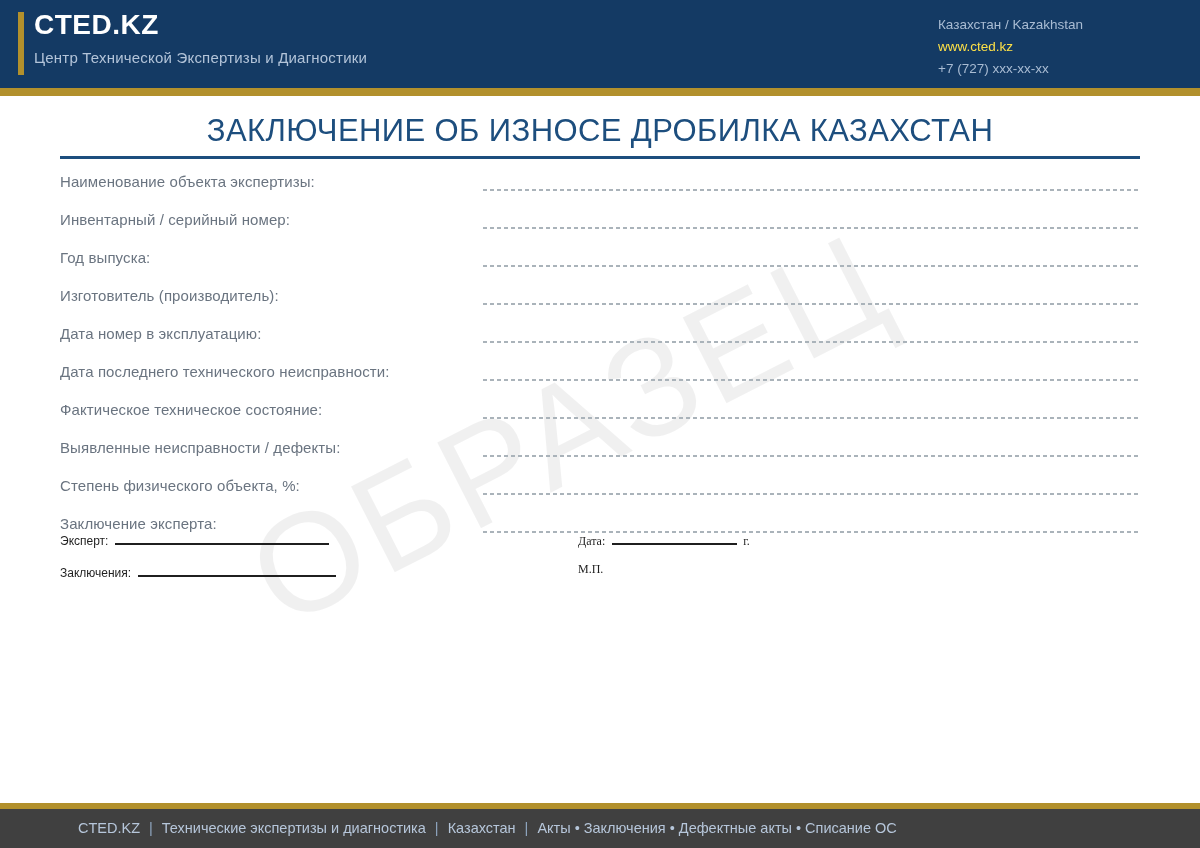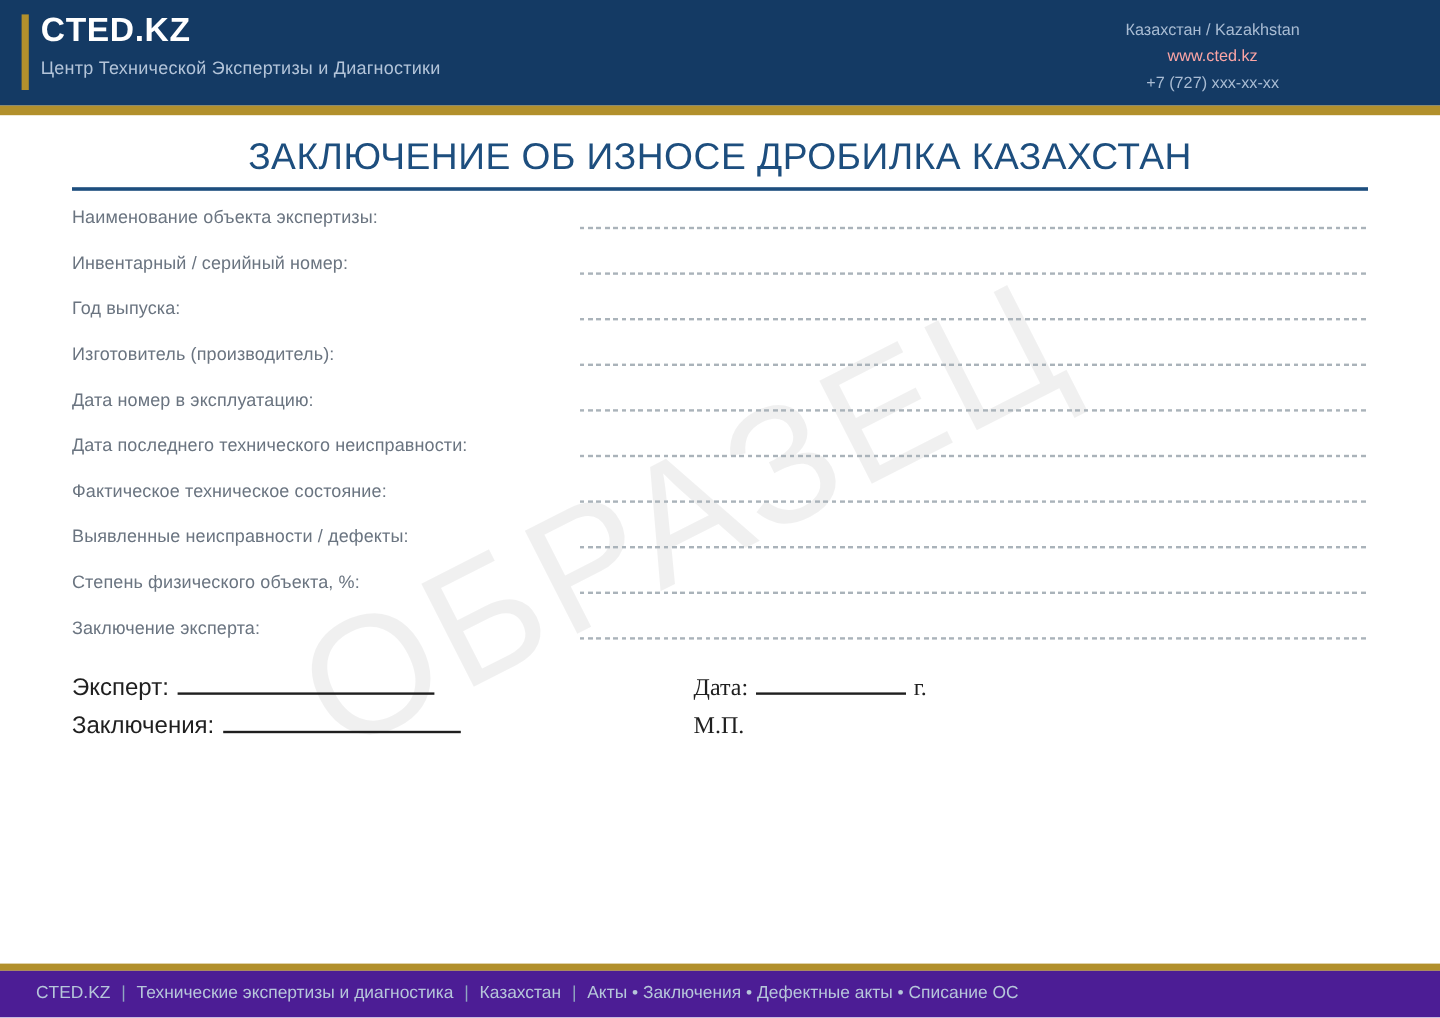--- a/index.html
+++ b/index.html
@@ -6,61 +6,61 @@
   body {
     width:1200px; height:848px; position:relative; overflow:hidden;
     background:#ffffff; font-family:"Liberation Sans", sans-serif;
   }
   
   .header { position:absolute; top:0; left:0; right:0; height:88px; background:#143a64; z-index:2; }
   .accent-bar { position:absolute; left:18px; top:12px; width:6px; height:63px; background:#b2902c; }
   .logo { position:absolute; left:34px; top:9px; color:#ffffff; font-size:28px; font-weight:bold; letter-spacing:0.5px; }
   .tagline { position:absolute; left:34px; top:49px; color:#b3c4d9; font-size:15px; letter-spacing:0.2px; }
   .contact { position:absolute; left:938px; top:14px; font-size:13.5px; line-height:22px; }
-  .contact-line { display:block; color:#a9bcd3;text-align:center; }
-  .contact-site { color:#fca5a5; text-decoration:none; cursor:pointer; }
+  .contact-line { display:block; color:#a9bcd3; }
+  .contact-site { color:#fde047; text-decoration:none; cursor:pointer; }
   .gold-strip { position:absolute; top:88px; left:0; right:0; height:8px; background:#b2902c; z-index:2; }
 
   
   .doc-title {
     position:absolute; top:113px; left:0; width:100%; text-align:center;
     color:#1d4e7e; font-size:31px; letter-spacing:0.4px; z-index:1;
   }
   .title-rule { position:absolute; top:156px; left:60px; width:1080px; height:3px; background:#1d4e7e; z-index:1; }
 
   
   .fields { position:absolute; top:170px; left:60px; width:1080px; z-index:1; }
   .field-row { position:relative; height:38px;text-align:right; }
   .field-label { position:absolute; left:0; top:3px; font-size:15px; color:#6a7480; letter-spacing:0.1px; }
   .field-line {
     position:absolute; left:423px; right:0; top:19px; height:2px;
     background:repeating-linear-gradient(90deg,#aab3ba 0 4px,transparent 4px 7px);
   }
 
   
-  .signature { position:absolute; top:559px; left:60px; width:1080px; z-index:1; font-size:20px; color:#1f1f1f; }
+  .signature { position:absolute; top:527px; left:60px; width:1080px; z-index:1; font-size:12px; color:#1f1f1f; }
   .sig-row { position:relative; height:32px; }
   .sig-left { position:absolute; left:0; top:3px; white-space:nowrap; }
   .sig-right { position:absolute; left:518px; top:3px; white-space:nowrap;font-family:Liberation Serif, serif; }
   .sig-line { display:inline-block; border-bottom:2px solid #1f1f1f; height:13px; margin-left:7px; }
   .sig-line-expert { width:214px; }
   .sig-line-position { width:198px; }
   .sig-line-date { width:125px; margin-right:6px; }
 
   
   .watermark {
     position:absolute; left:190px; top:348px; width:760px; text-align:center;
     font-size:140px; letter-spacing:5px; color:#000000; opacity:0.055;
     transform:rotate(-27deg); transform-origin:center; z-index:0;
     pointer-events:none; white-space:nowrap;
   }
 
   
   .footer-gold { position:absolute; top:803px; left:0; right:0; height:6px; background:#b2902c; z-index:2; }
-  .footer { position:absolute; top:809px; left:0; right:0; bottom:0; background:#4c1d95; z-index:2; }
+  .footer { position:absolute; top:809px; left:0; right:0; bottom:0; background:#404040; z-index:2;padding-left:48px; }
   .footer-inner { padding-left:30px; line-height:39px; font-size:14.5px; color:#b6c6da; white-space:nowrap; }
   .footer-sep { margin:0 9px; color:#8fa6c0; }
 </style>
 </head>
 <body>
 
 <div class="header">
   <div class="accent-bar"></div>
   <div class="logo">CTED.KZ</div>
   <div class="tagline">Центр Технической Экспертизы и Диагностики</div>

